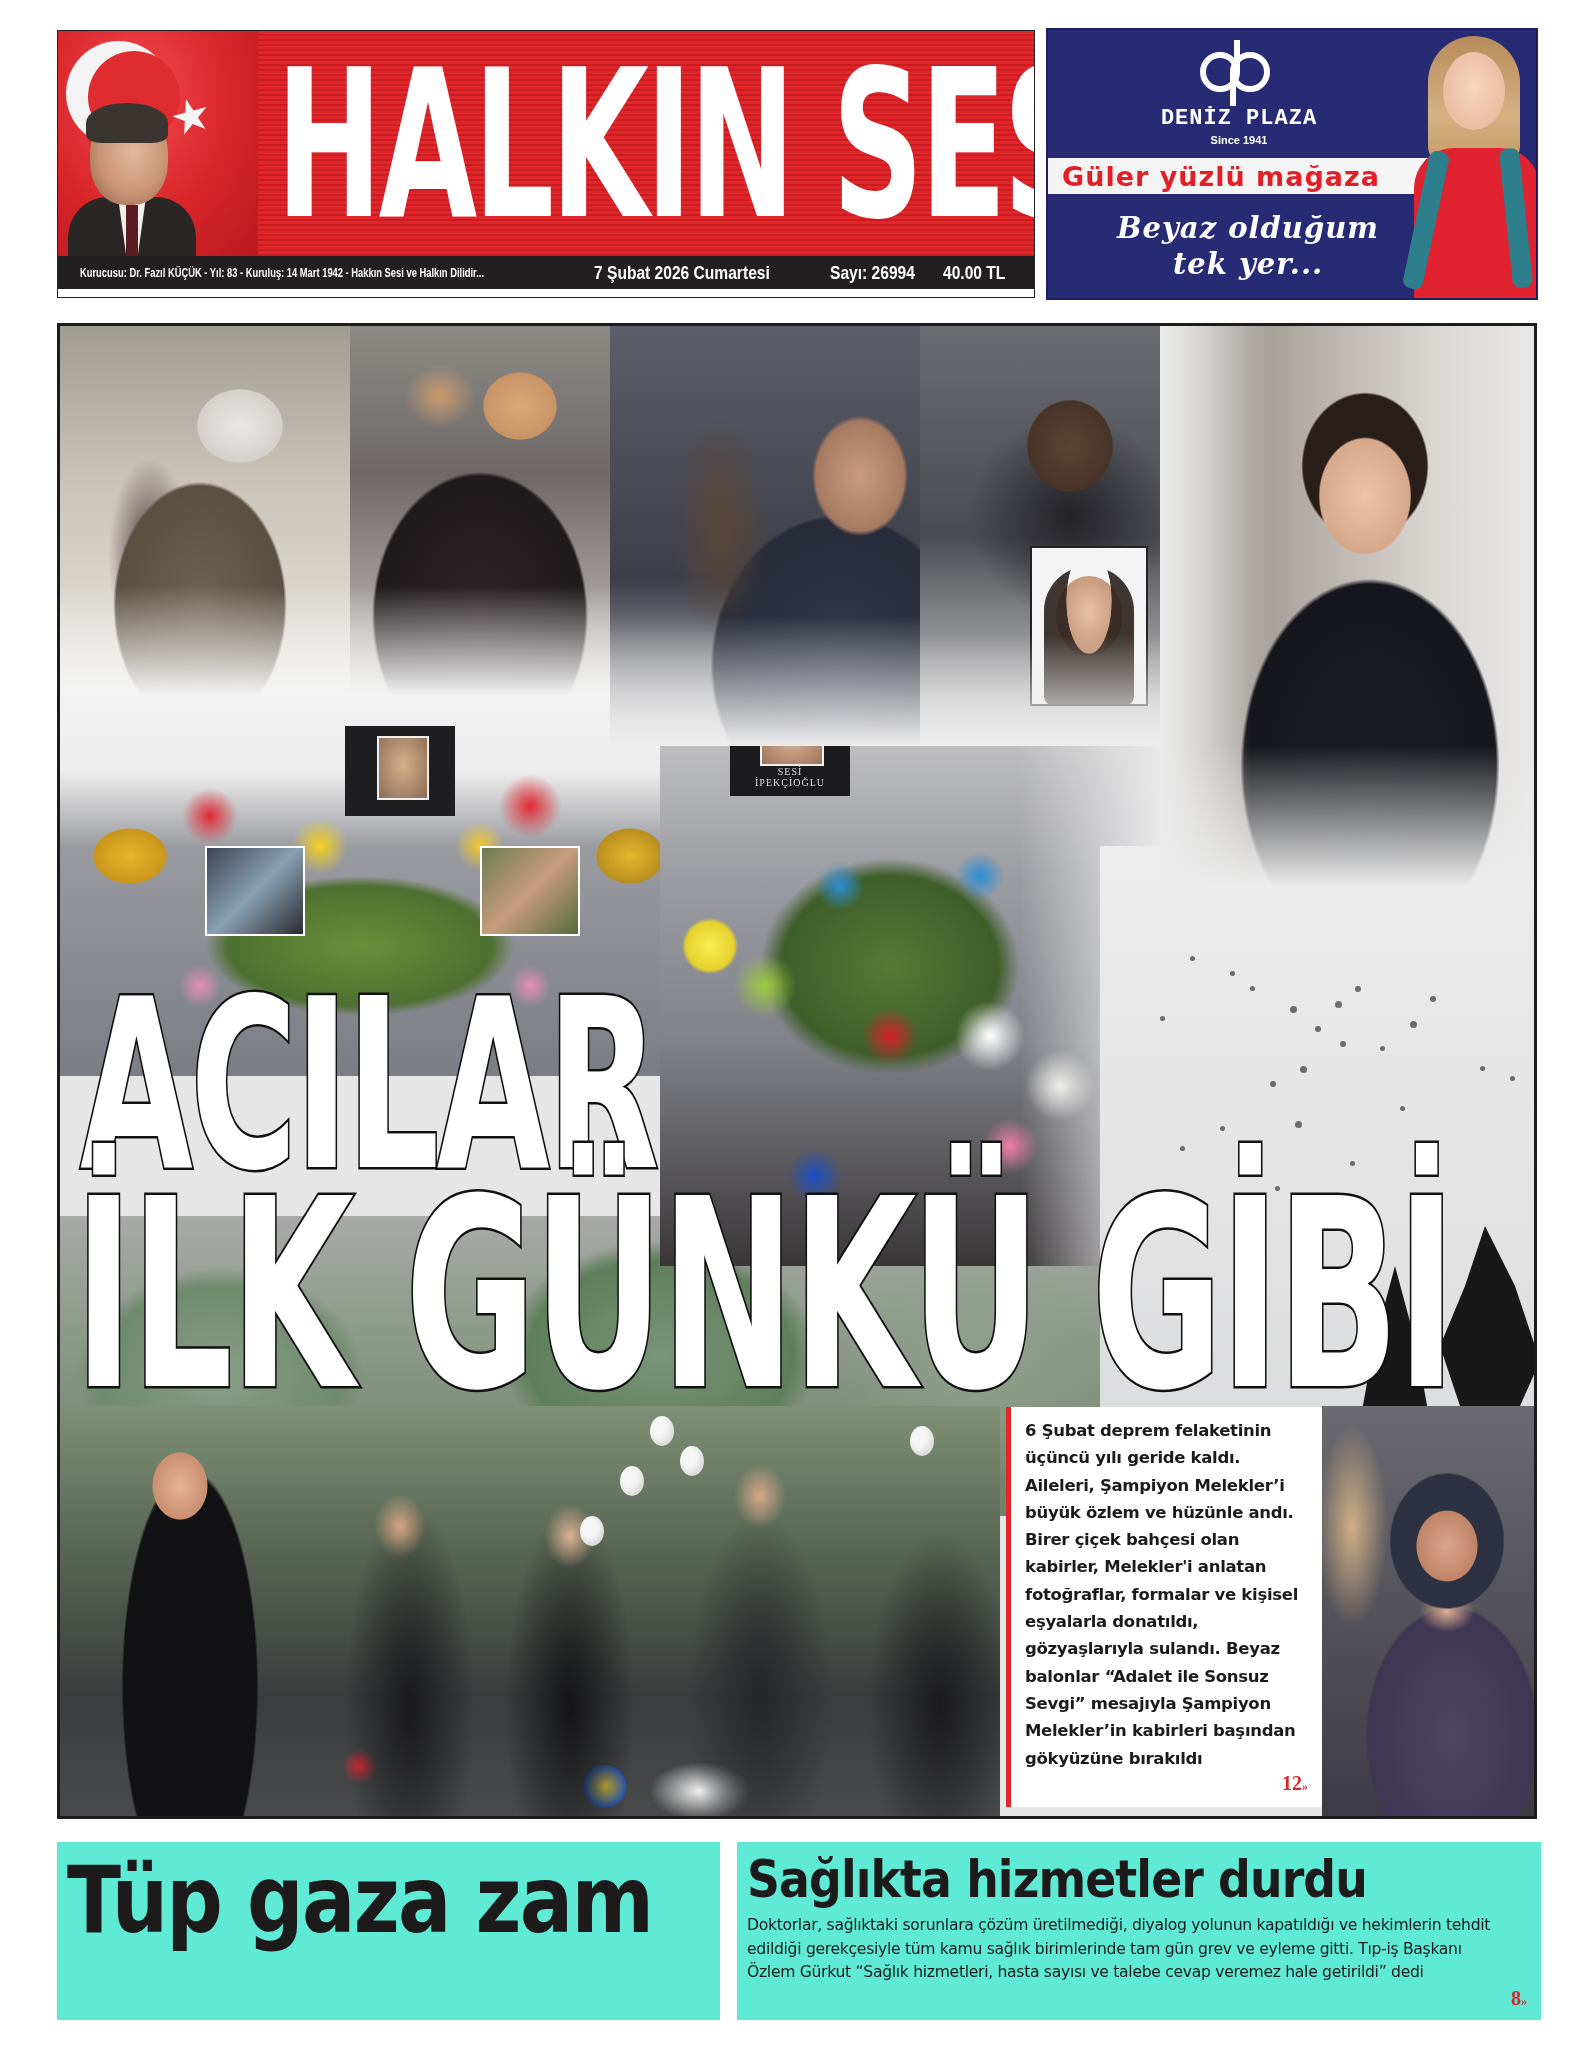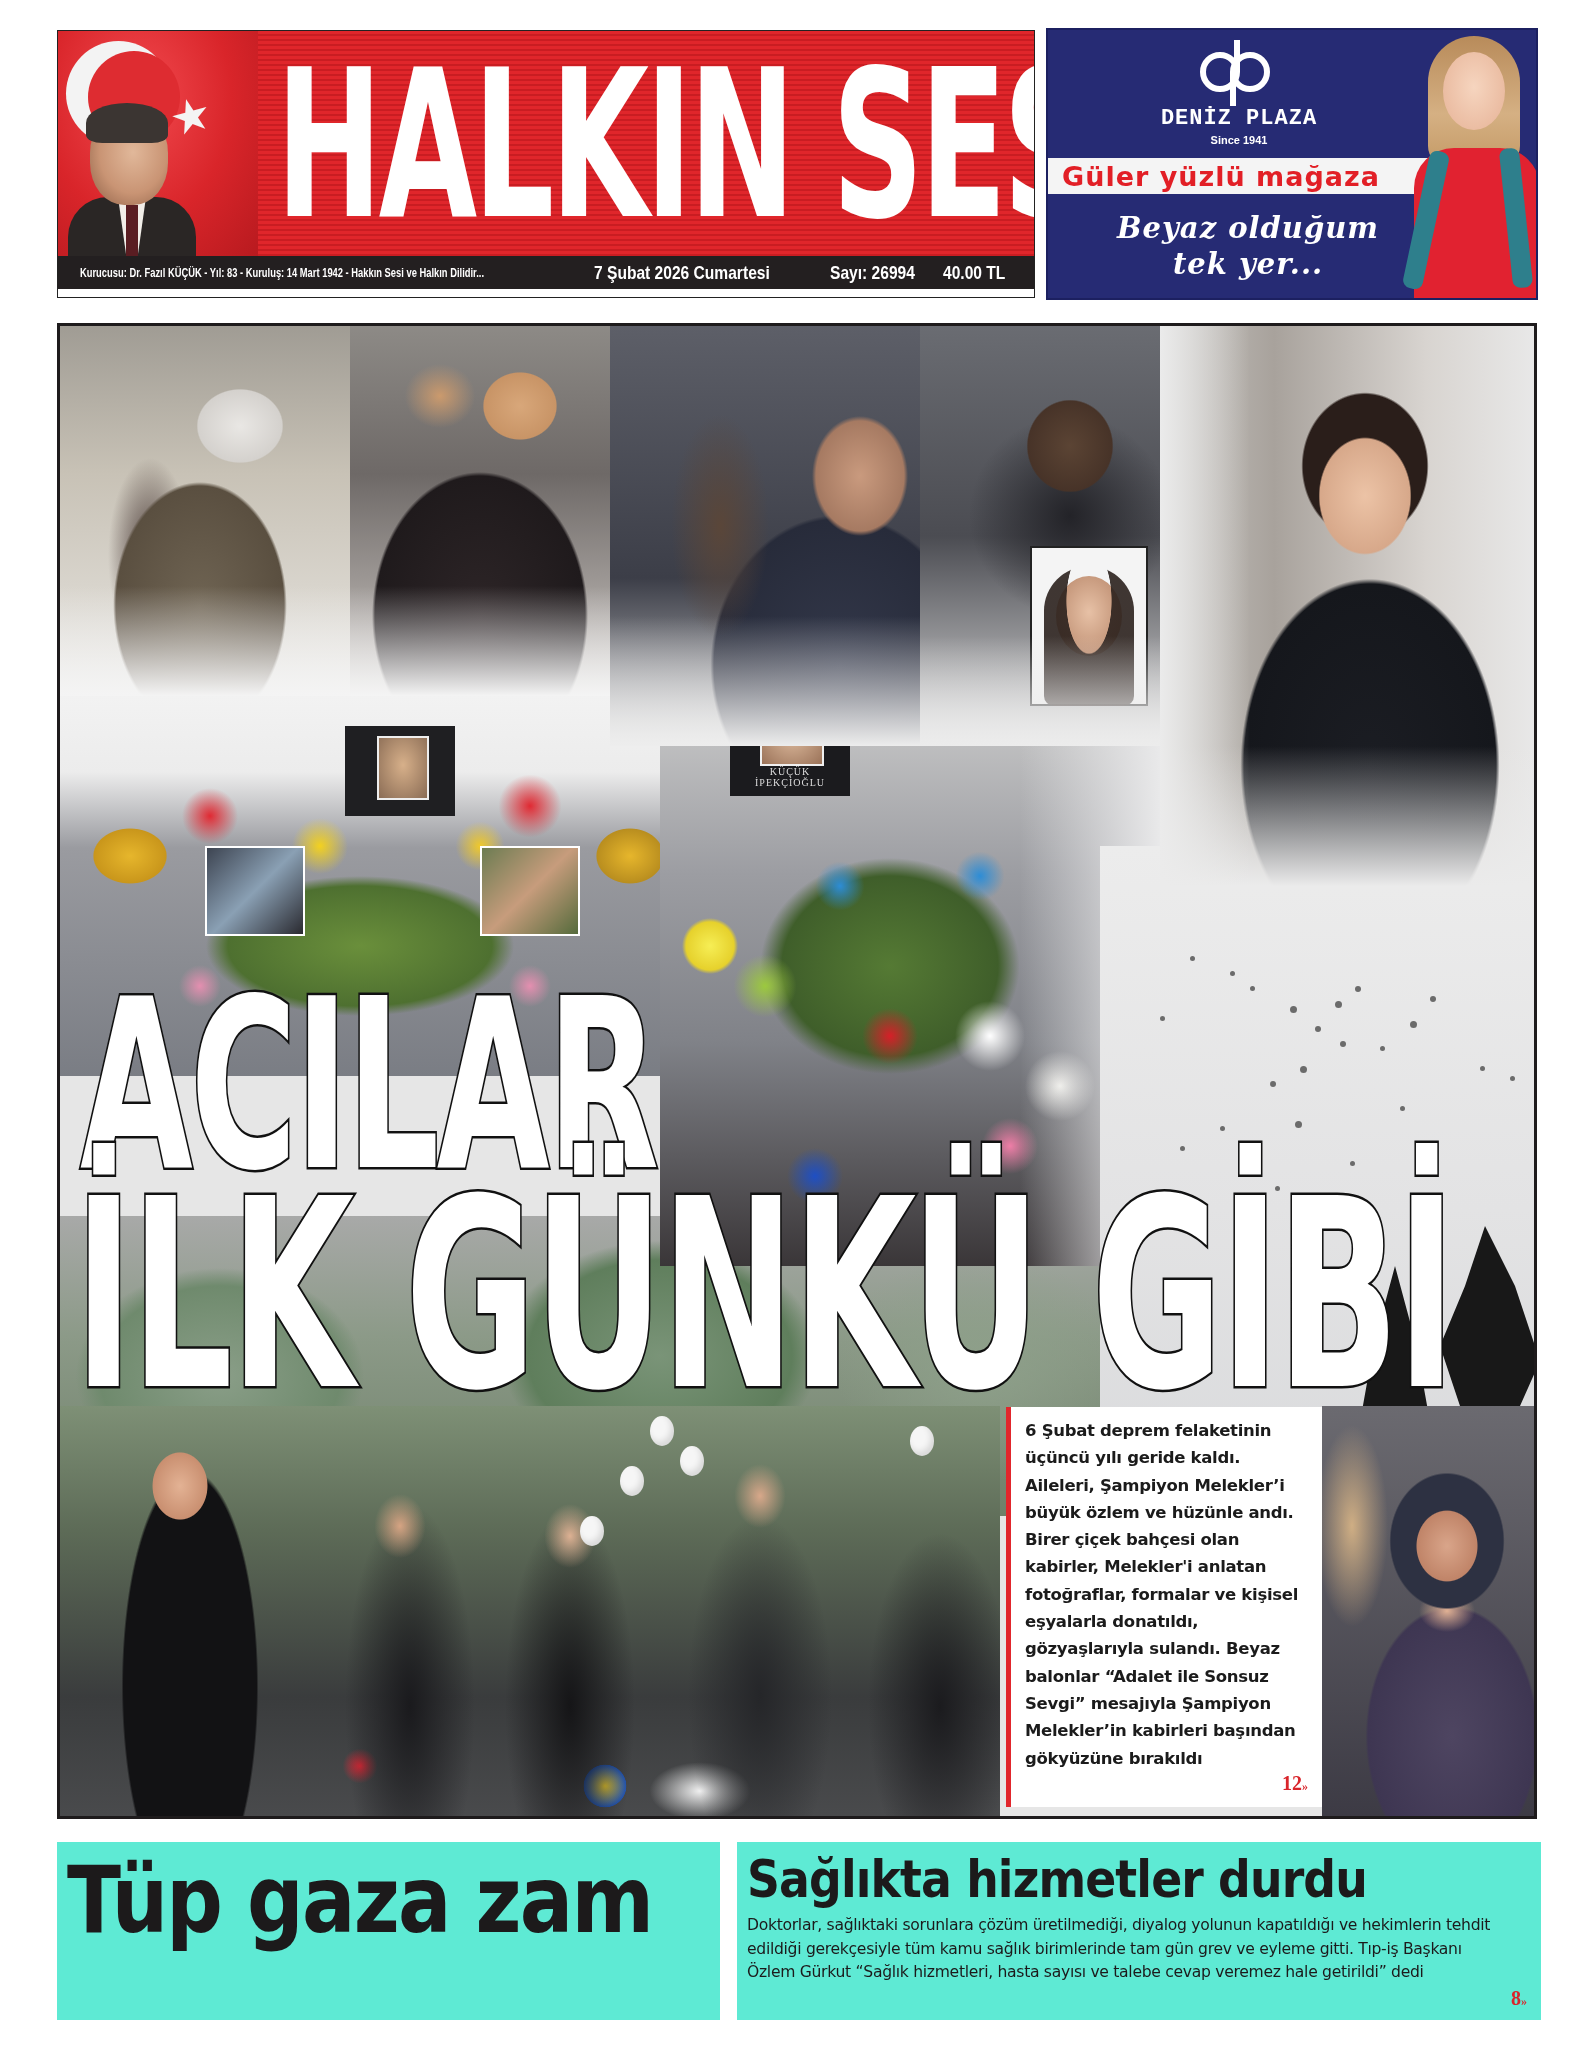--- a/index.html
+++ b/index.html
@@ -245,21 +245,21 @@
 <section class="photo-frame">
   <div class="ph ph-trees-left"></div>
   <div class="ph ph-grave1">
     <div class="ph-tomb1"></div>
     <div class="ph-photo-a"></div>
     <div class="ph-photo-b"></div>
   </div>
   <div class="ph ph-grave2">
     <div class="ph-tomb2">
       <div class="tomb-name">
-        <div>KÜÇÜK</div>
+        <div>SESİ</div>
         <div>İPEKÇİOĞLU</div>
       </div>
     </div>
   </div>
   <div class="ph ph-sky">
     <div class="balloons">
       <span class="balloon" style="left:90px;top:110px"></span>
         <span class="balloon" style="left:130px;top:125px"></span>
       <span class="balloon" style="left:150px;top:140px"></span>
         <span class="balloon" style="left:60px;top:170px"></span>

